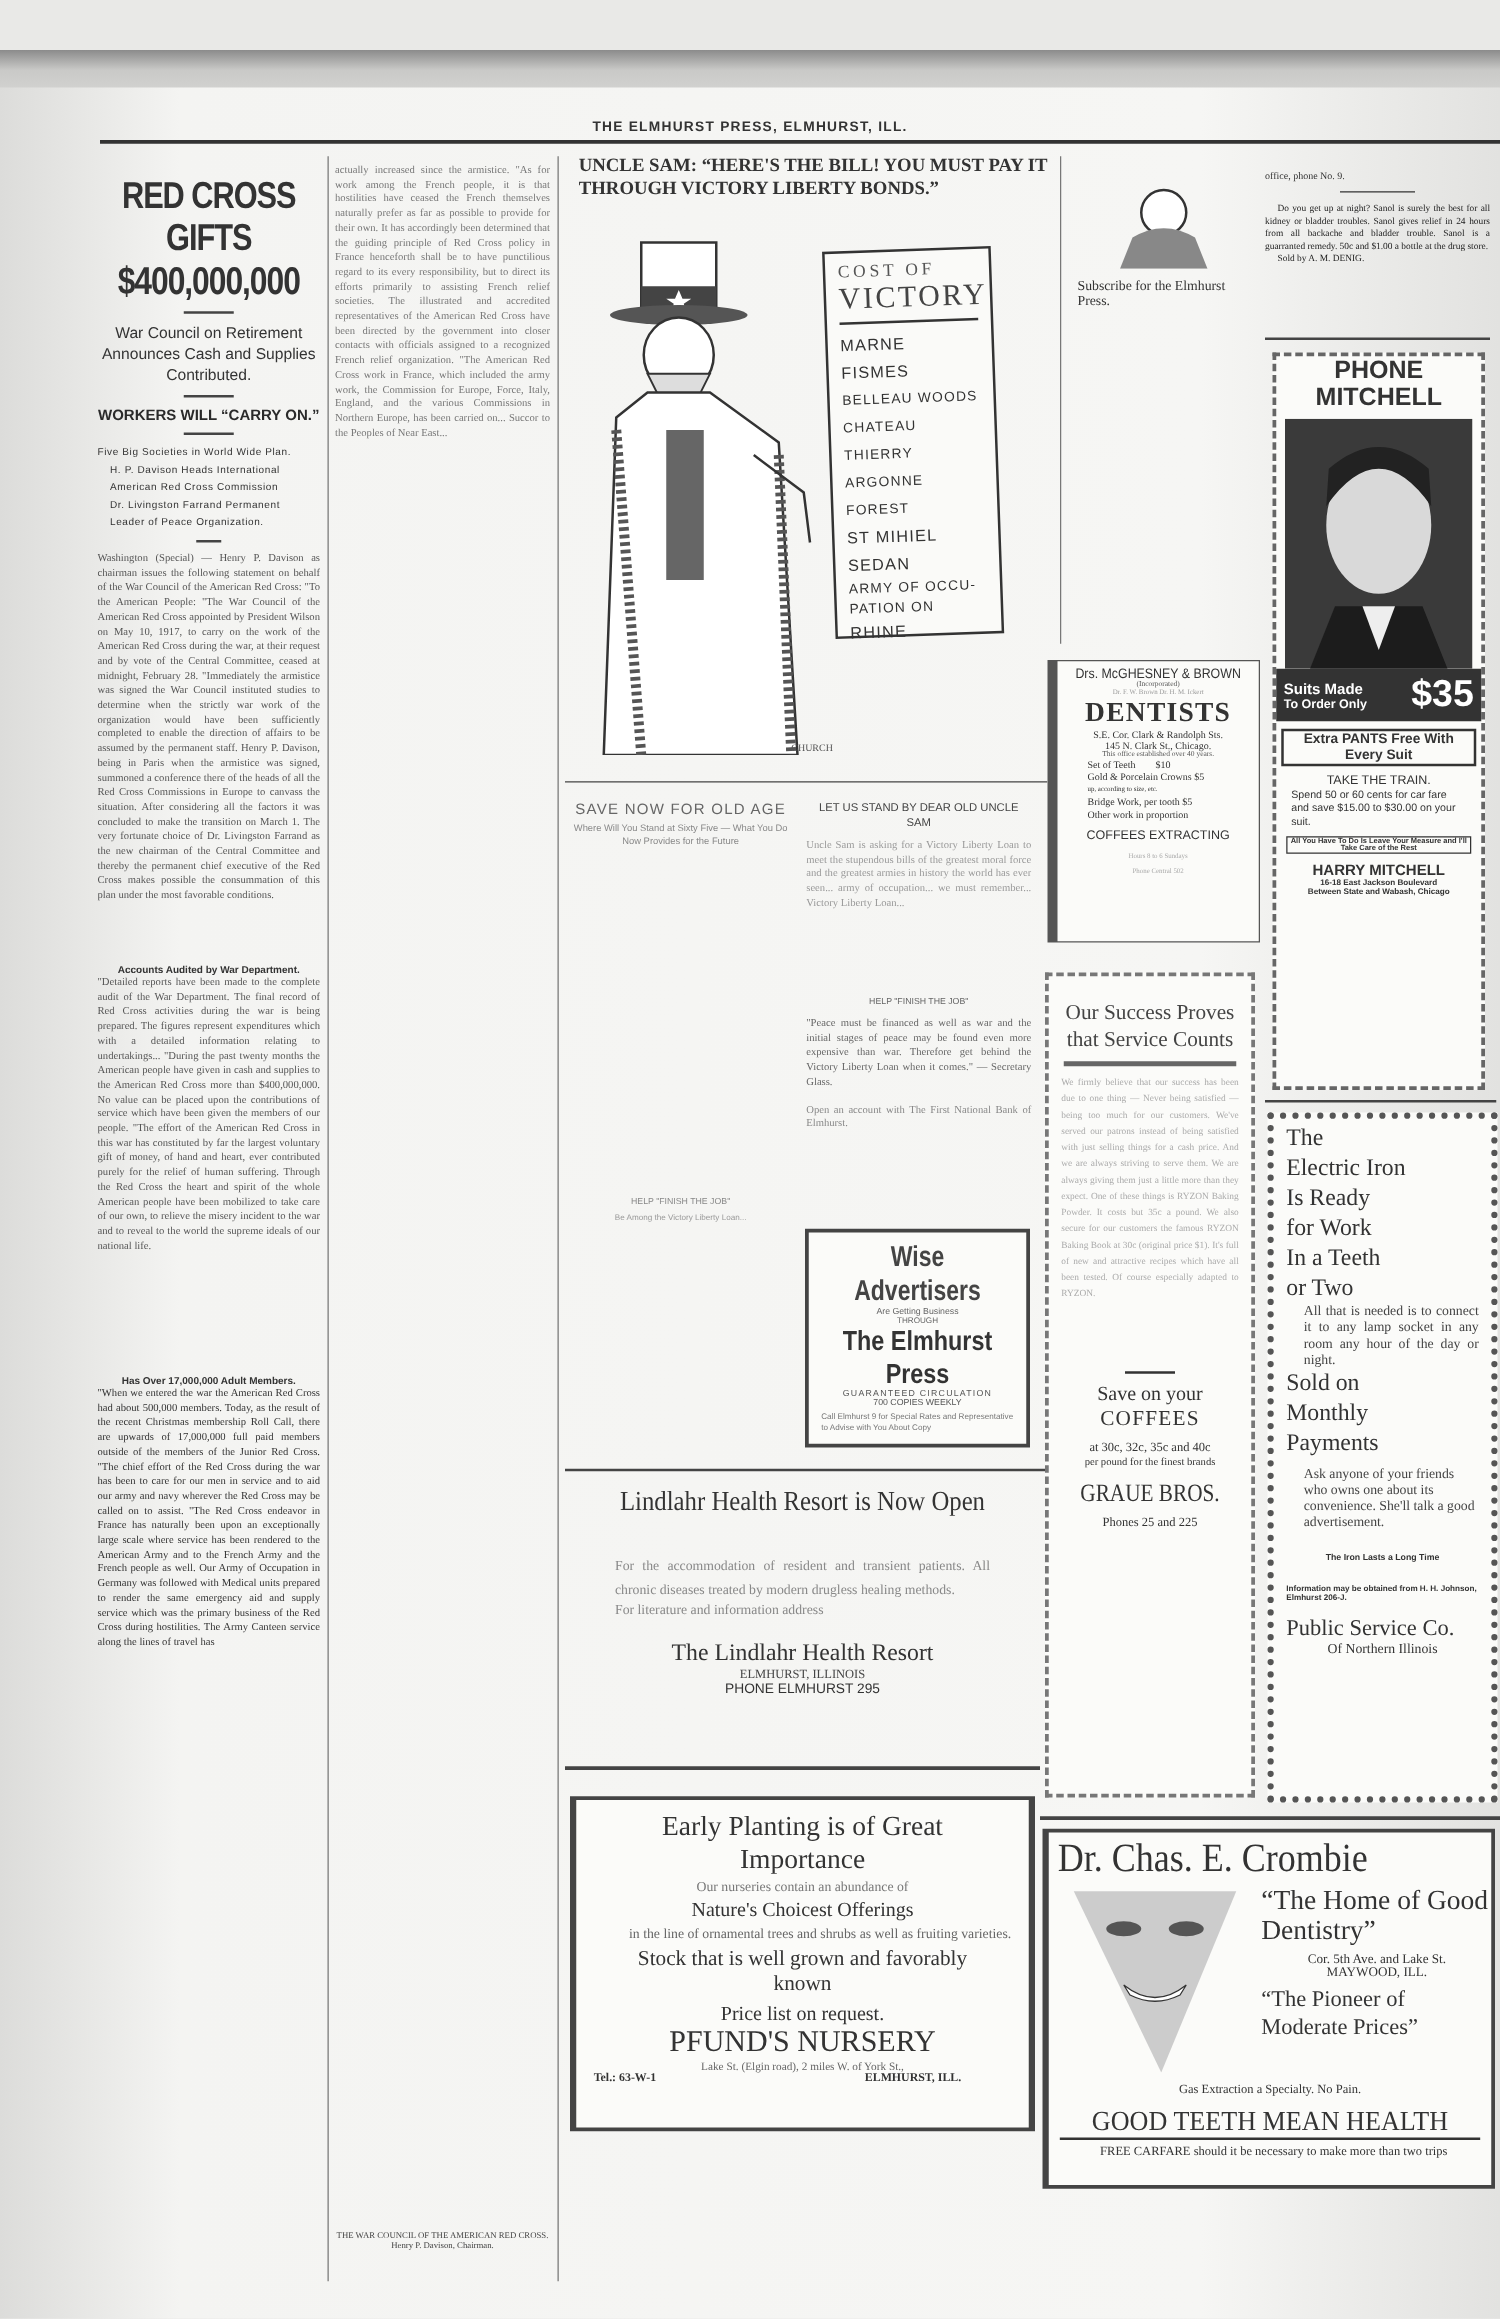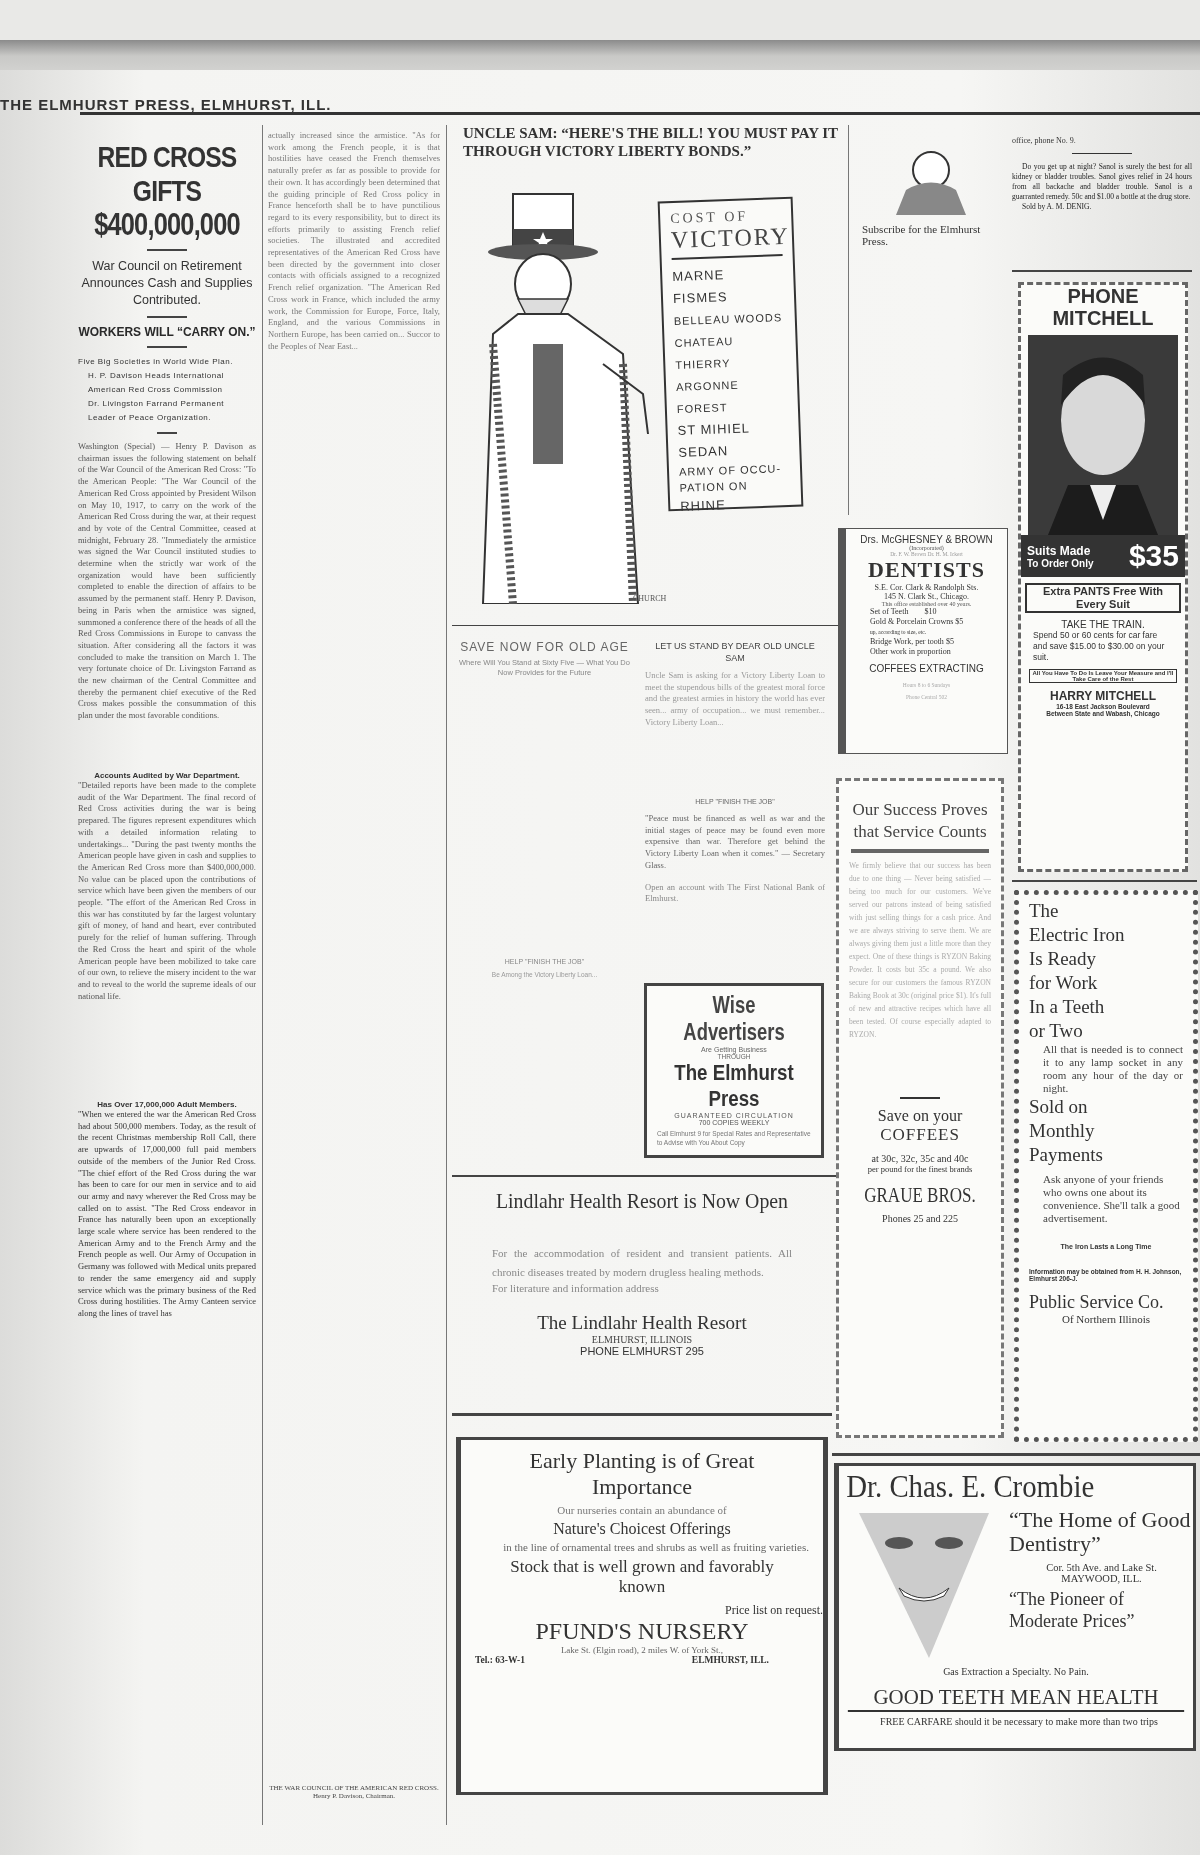--- a/index.html
+++ b/index.html
@@ -12,22 +12,22 @@
   }
   .topband {
     position: absolute; left: 0; top: 40px; width: 1200px; height: 40px;
     background: linear-gradient(180deg,#8b8b8b 0%, #c9c9c7 40%, #d7d7d5 100%);
   }
   .page {
     position: absolute; left: 0; top: 70px; width: 1200px; height: 1785px;
     background: linear-gradient(90deg,#dcdcda 0%, #f4f4f2 12%, #f6f6f4 80%, #e2e2e0 100%);
   }
   .masthead {
-    position: absolute; left: 0; top: 96px; width: 1200px; text-align: left;
-    font-family: "Liberation Sans", sans-serif; font-weight: bold; font-size: 15px;
+    position: absolute; left: 0; top: 96px; width: 1200px; text-align: center;
+    font-family: "Liberation Sans", sans-serif; font-weight: bold; font-size: 11px;
     letter-spacing: 1px; color: #333;
   }
   .rule { position: absolute; background: #333; }
   .col { position: absolute; }
   .vline { position: absolute; width: 1px; background: #777; }
   .hline { position: absolute; height: 2px; background: #444; }
 
   
   .rc-head1 { font-family: "Liberation Sans", sans-serif; font-weight: bold; font-size: 30px; letter-spacing: -1px; text-align: center; line-height: 34px; color: #333; transform: scaleX(.82); }
   .rc-sub { font-family: "Liberation Sans", sans-serif; font-size: 12.5px; text-align: center; line-height: 17px; color: #333; }
@@ -166,28 +166,28 @@
 <div class="col" style="left:452px;top:1188px;width:380px;">
   <div class="serif center" style="font-size:22px;color:#333;transform:scaleX(.9);">Lindlahr Health Resort is Now Open</div>
   <div class="serif" style="font-size:11px;color:#888;line-height:19px;padding:30px 40px 0 40px;text-align:justify;">For the accommodation of resident and transient patients. All chronic diseases treated by modern drugless healing methods.</div>
   <div class="serif" style="font-size:11px;color:#888;padding:0 40px;">For literature and information address</div>
   <div class="serif center" style="font-size:19px;color:#333;margin-top:18px;">The Lindlahr Health Resort</div>
   <div class="serif center" style="font-size:10px;color:#444;">ELMHURST, ILLINOIS</div>
   <div class="sans center" style="font-size:11px;color:#333;">PHONE ELMHURST 295</div>
 </div>
 <div class="hline" style="left:452px;top:1413px;width:380px;height:3px;"></div>
 
-<div class="box" style="left:456px;top:1437px;width:372px;height:358px;border-width:3px;border-left-width:5px;border-right-width:5px;">
+<div class="box" style="left:456px;top:1437px;width:372px;height:268px;border-width:3px;border-left-width:5px;border-right-width:5px;">
   <div class="serif center" style="font-size:22px;color:#333;margin-top:8px;">Early Planting is of Great</div>
   <div class="serif center" style="font-size:22px;color:#333;">Importance</div>
   <div class="serif center" style="font-size:11px;color:#777;margin-top:4px;">Our nurseries contain an abundance of</div>
   <div class="serif center" style="font-size:16px;color:#333;margin-top:4px;">Nature's Choicest Offerings</div>
   <div class="serif" style="font-size:11px;color:#666;padding:3px 14px;line-height:13px;text-align:right;">in the line of ornamental trees and shrubs as well as fruiting varieties.</div>
   <div class="serif center" style="font-size:17px;color:#333;padding:0 40px;line-height:20px;">Stock that is well grown and favorably known</div>
-  <div class="serif center" style="font-size:12px;color:#333;margin-top:6px;text-align:right;">Price list on request.</div>
+  <div class="serif center" style="font-size:16px;color:#333;margin-top:6px;">Price list on request.</div>
   <div class="serif center" style="font-size:24px;color:#333;">PFUND'S NURSERY</div>
   <div class="serif center" style="font-size:9px;color:#666;">Lake St. (Elgin road), 2 miles W. of York St.,</div>
   <div style="display:flex;justify-content:space-between;padding:0 14px;font-size:9.5px;font-weight:bold;color:#333;">
     <span>Tel.: 63-W-1</span>
     <span style="margin-right:40px">ELMHURST, ILL.</span>
   </div>
 </div>
 
 <div class="box" style="left:838px;top:528px;width:170px;height:226px;border:1px solid #555;border-left:8px solid #555;border-right:1px solid #555;">
   <div class="sans center" style="font-size:11px;color:#333;margin-top:4px;transform:scaleX(.9);">Drs. McGHESNEY &amp; BROWN</div>

